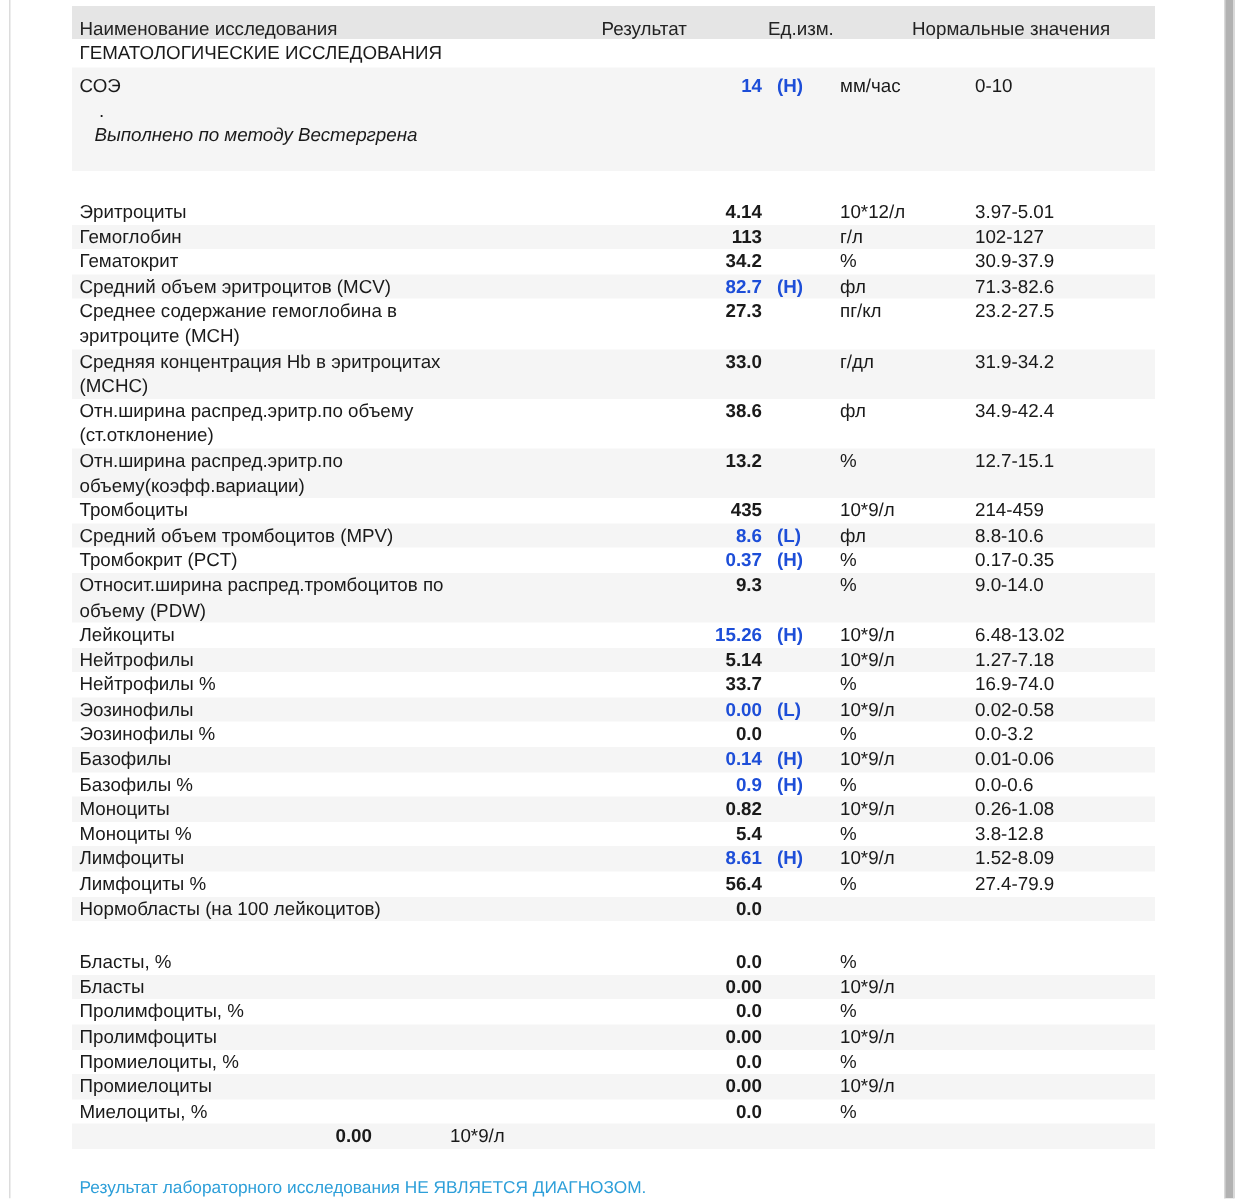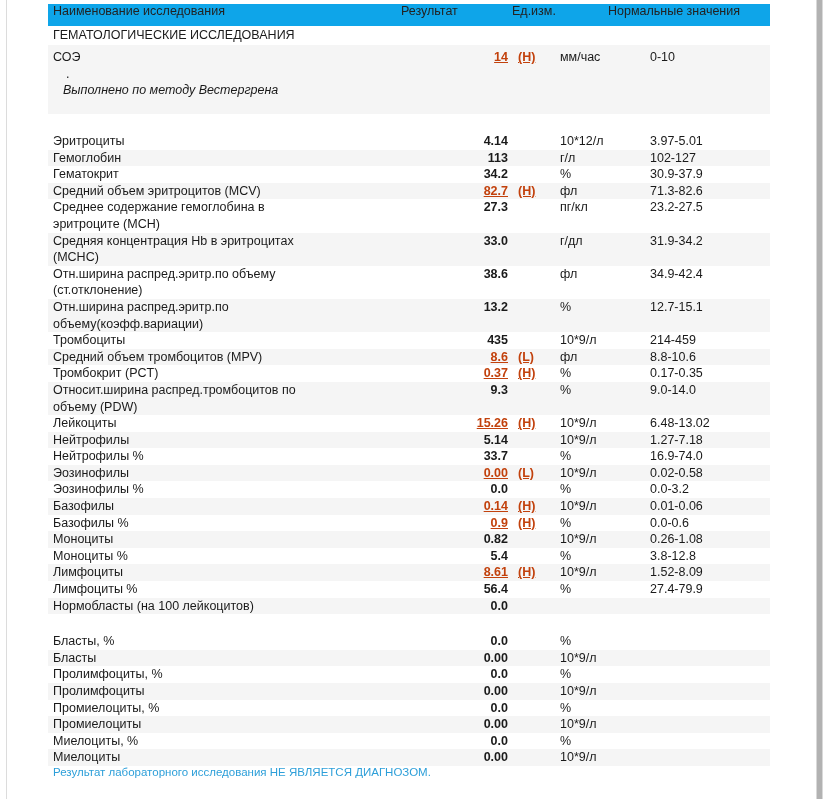--- a/index.html
+++ b/index.html
@@ -18,50 +18,50 @@
   .scrollbar {
     position: absolute; right: 5px; top: 0; bottom: 0;
     width: 7px; background: #b2b2b2;
     border-left: 1px solid #d9d9d9; border-right: 1px solid #d9d9d9;
   }
   .content {
     position: absolute; left: 48px; top: 4px; width: 722px;
   }
   
   .thead {
-    display: flex; align-items: flex-start;
-    background: #0ea5e9; height: 22px;
+    display: flex; align-items: flex-end;
+    background: #e5e5e5; height: 22px;
     font-size: 12.5px; color: #222;
   }
   .h-name  { width: 353px; padding-left: 5px; }
   .h-res   { width: 111px; }
   .h-unit  { width: 96px;  }
   .h-range { flex: 1; }
   
   .section-title {
     height: 19px; line-height: 19px;
     padding-left: 5px; font-size: 12.5px;
   }
   
   .row { display: flex; font-size: 12.5px; line-height: 16.6px; }
   .row.shaded { background: #f5f5f5; }
   .c-name  { width: 260px; padding-left: 5px; }
   .c-res   { width: 200px; text-align: right; font-weight: bold; white-space: nowrap; }
   .c-flag  { width: 46px;  padding-left: 10px; font-weight: bold; }
   .c-unit  { width: 90px;  padding-left: 6px; }
   .c-range { flex: 1; padding-left: 6px; }
-  .abn { color: #c2410c; text-decoration: underline; }
+  .abn { color: #1d4ed8; }
   
   .soe-block { background: #f5f5f5; padding: 2px 0 14px; }
   .soe-block .row { line-height: 20px; }
   .note-dot { height: 14px; line-height: 14px; padding-left: 18px; font-size: 12.5px; }
   .note     { height: 19px; line-height: 19px; padding-left: 15px; font-size: 12.5px; font-style: italic; }
   .rows-group { margin-top: 19px; }
   .footer {
-    margin-top: 0; padding-left: 5px;
+    margin-top: 20px; padding-left: 5px;
     font-size: 11.5px; color: #2d9fd9;
   }
 </style>
 </head>
 <body>
 
 <div class="left-edge"></div>
 <div class="scrollbar"></div>
 
 <div class="content">
@@ -301,21 +301,20 @@
         <div class="c-range"></div>
       </div>
       <div class="row">
         <div class="c-name">Миелоциты, %</div>
         <div class="c-res">0.0</div>
         <div class="c-flag abn"></div>
         <div class="c-unit">%</div>
         <div class="c-range"></div>
       </div>
       <div class="row shaded">
-        <div class="c-name">Миелоциты</div>
         <div class="c-res">0.00</div>
         <div class="c-flag abn"></div>
         <div class="c-unit">10*9/л</div>
         <div class="c-range"></div>
       </div>
     </div>
 
   <div class="footer">Результат лабораторного исследования НЕ ЯВЛЯЕТСЯ ДИАГНОЗОМ.</div>
 
 </div>

